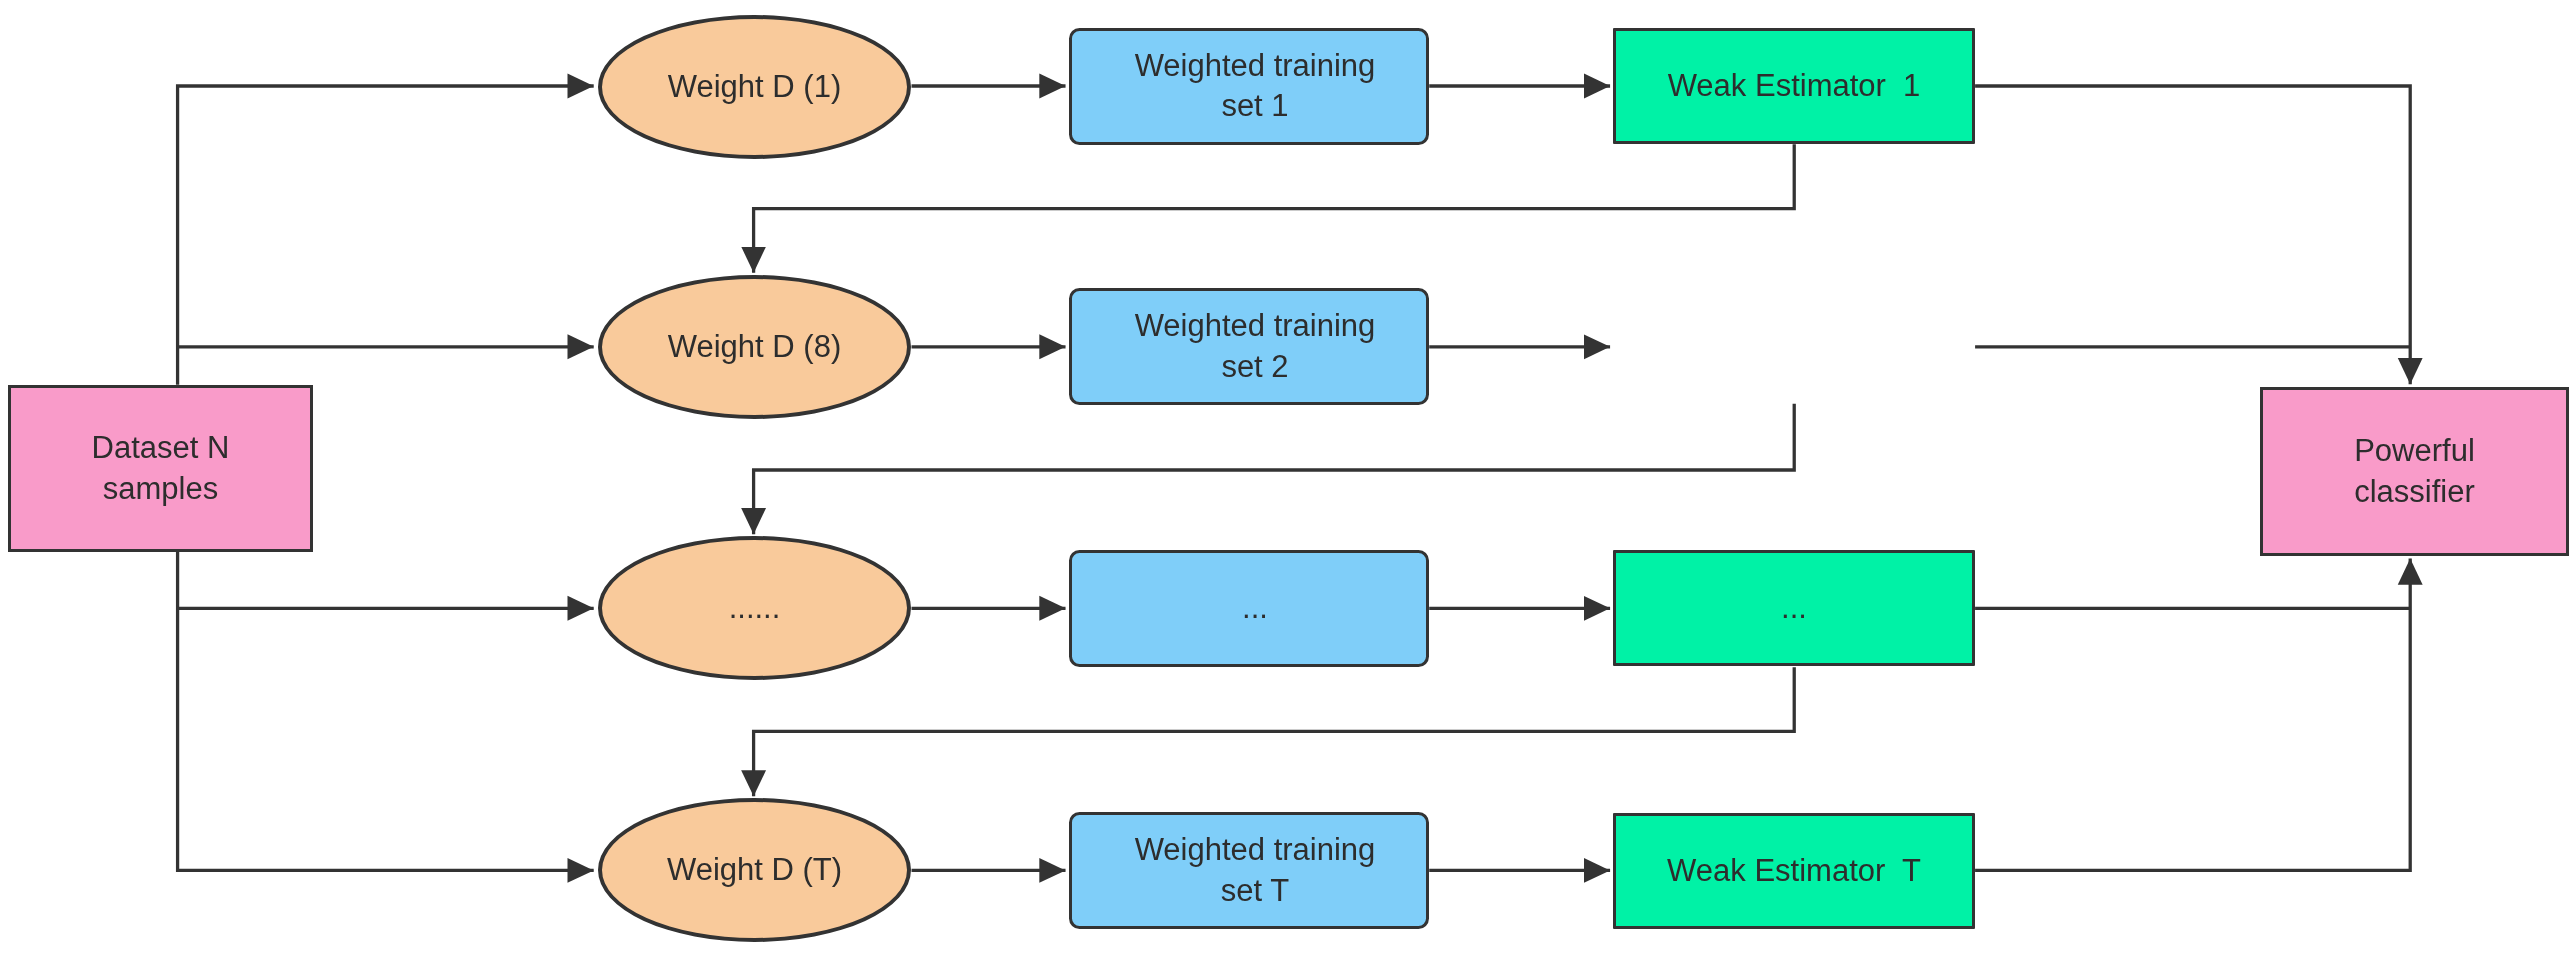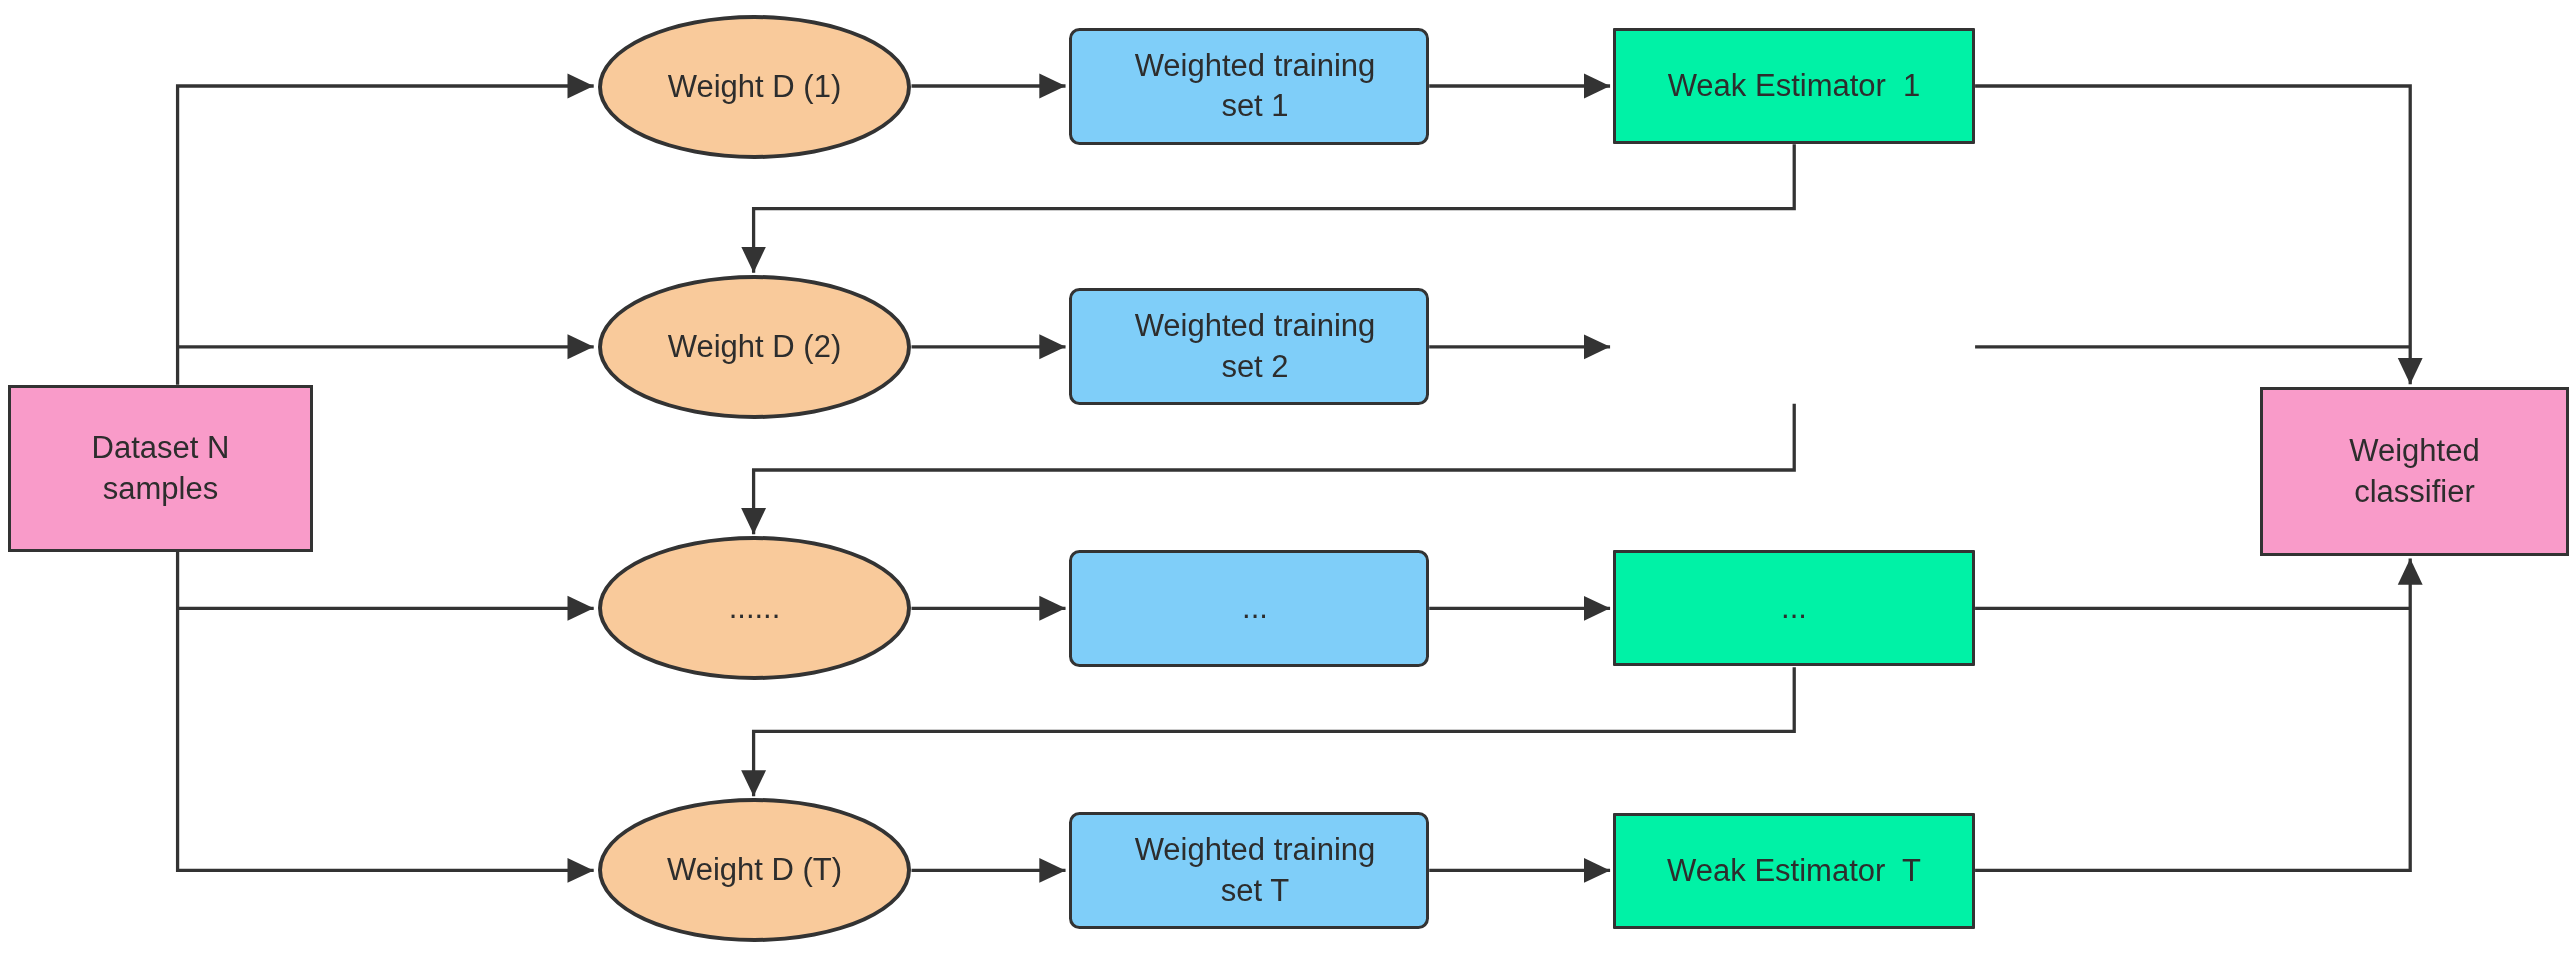--- a/index.html
+++ b/index.html
@@ -63,37 +63,37 @@
     <path class="link" d="M 2738 220 V 318 H 1150 V 416" marker-end="url(#arr)"></path>
     <path class="link" d="M 2738 616 V 717 H 1150 V 815" marker-end="url(#arr)"></path>
     <path class="link" d="M 2738 1018 V 1116 H 1150 V 1215" marker-end="url(#arr)"></path>
   </svg>
 
   <div class="node io dataset">
     <span>Dataset N
 samples</span>
   </div>
   <div class="node io classifier">
-    <span>Weighted
+    <span>Powerful
 classifier</span>
   </div>
 
   <div class="node ellipse r1">
     <span>Weight D (1)</span>
   </div>
   <div class="node training r1">
     <span>Weighted training
 set 1</span>
   </div>
   <div class="node estimator r1">
     <span>Weak Estimator  1</span>
   </div>
 
   <div class="node ellipse r2">
-    <span>Weight D (2)</span>
+    <span>Weight D (8)</span>
   </div>
   <div class="node training r2">
     <span>Weighted training
 set 2</span>
   </div>
 
   <div class="node ellipse r3">
     <span>......</span>
   </div>
   <div class="node training r3">

